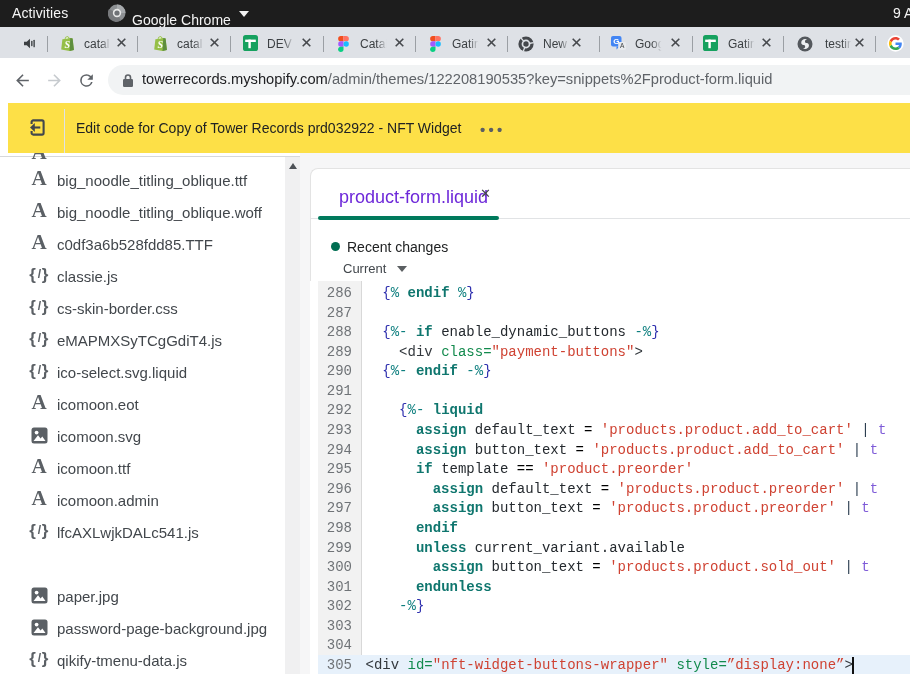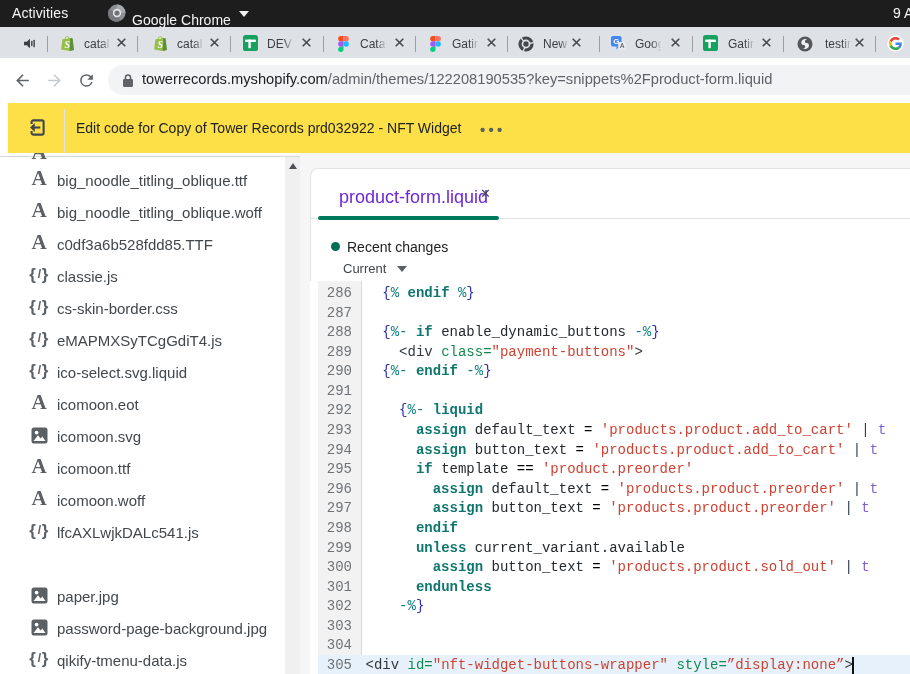--- a/index.html
+++ b/index.html
@@ -272,21 +272,21 @@
               <path d="M2.5 14 L7 8.2 L9.6 11.4 L11.3 9.5 L14.5 14 Z" fill="#fff"></path>
             </svg></span>
           <span class="fname">icomoon.svg</span>
         </div>
         <div class="frow" style="top: 299px;">
           <span class="ficon fontA" style="top:5px">A</span>
           <span class="fname">icomoon.ttf</span>
         </div>
         <div class="frow" style="top: 331px;">
           <span class="ficon fontA" style="top:5px">A</span>
-          <span class="fname">icomoon.woff</span>
+          <span class="fname">icomoon.admin</span>
         </div>
         <div class="frow" style="top: 363px;">
           <span class="ficon brace" style="top:5px;left:26px;width:27px"><span>{</span><span style="font-size:12px;position:relative;top:-2px;padding:0 0.5px;letter-spacing:0">/</span><span>}</span></span>
           <span class="fname">lfcAXLwjkDALc541.js</span>
         </div>
         <div class="frow" style="top: 459px;">
           <span class="ficon" style="top:7px"><svg width="17" height="17" viewBox="0 0 17 17">
               <rect x="0.5" y="0.5" width="16" height="16" rx="2.5" fill="#5b6065"></rect>
               <circle cx="5.6" cy="5.6" r="1.9" fill="#fff"></circle>
               <path d="M2.5 14 L7 8.2 L9.6 11.4 L11.3 9.5 L14.5 14 Z" fill="#fff"></path>

